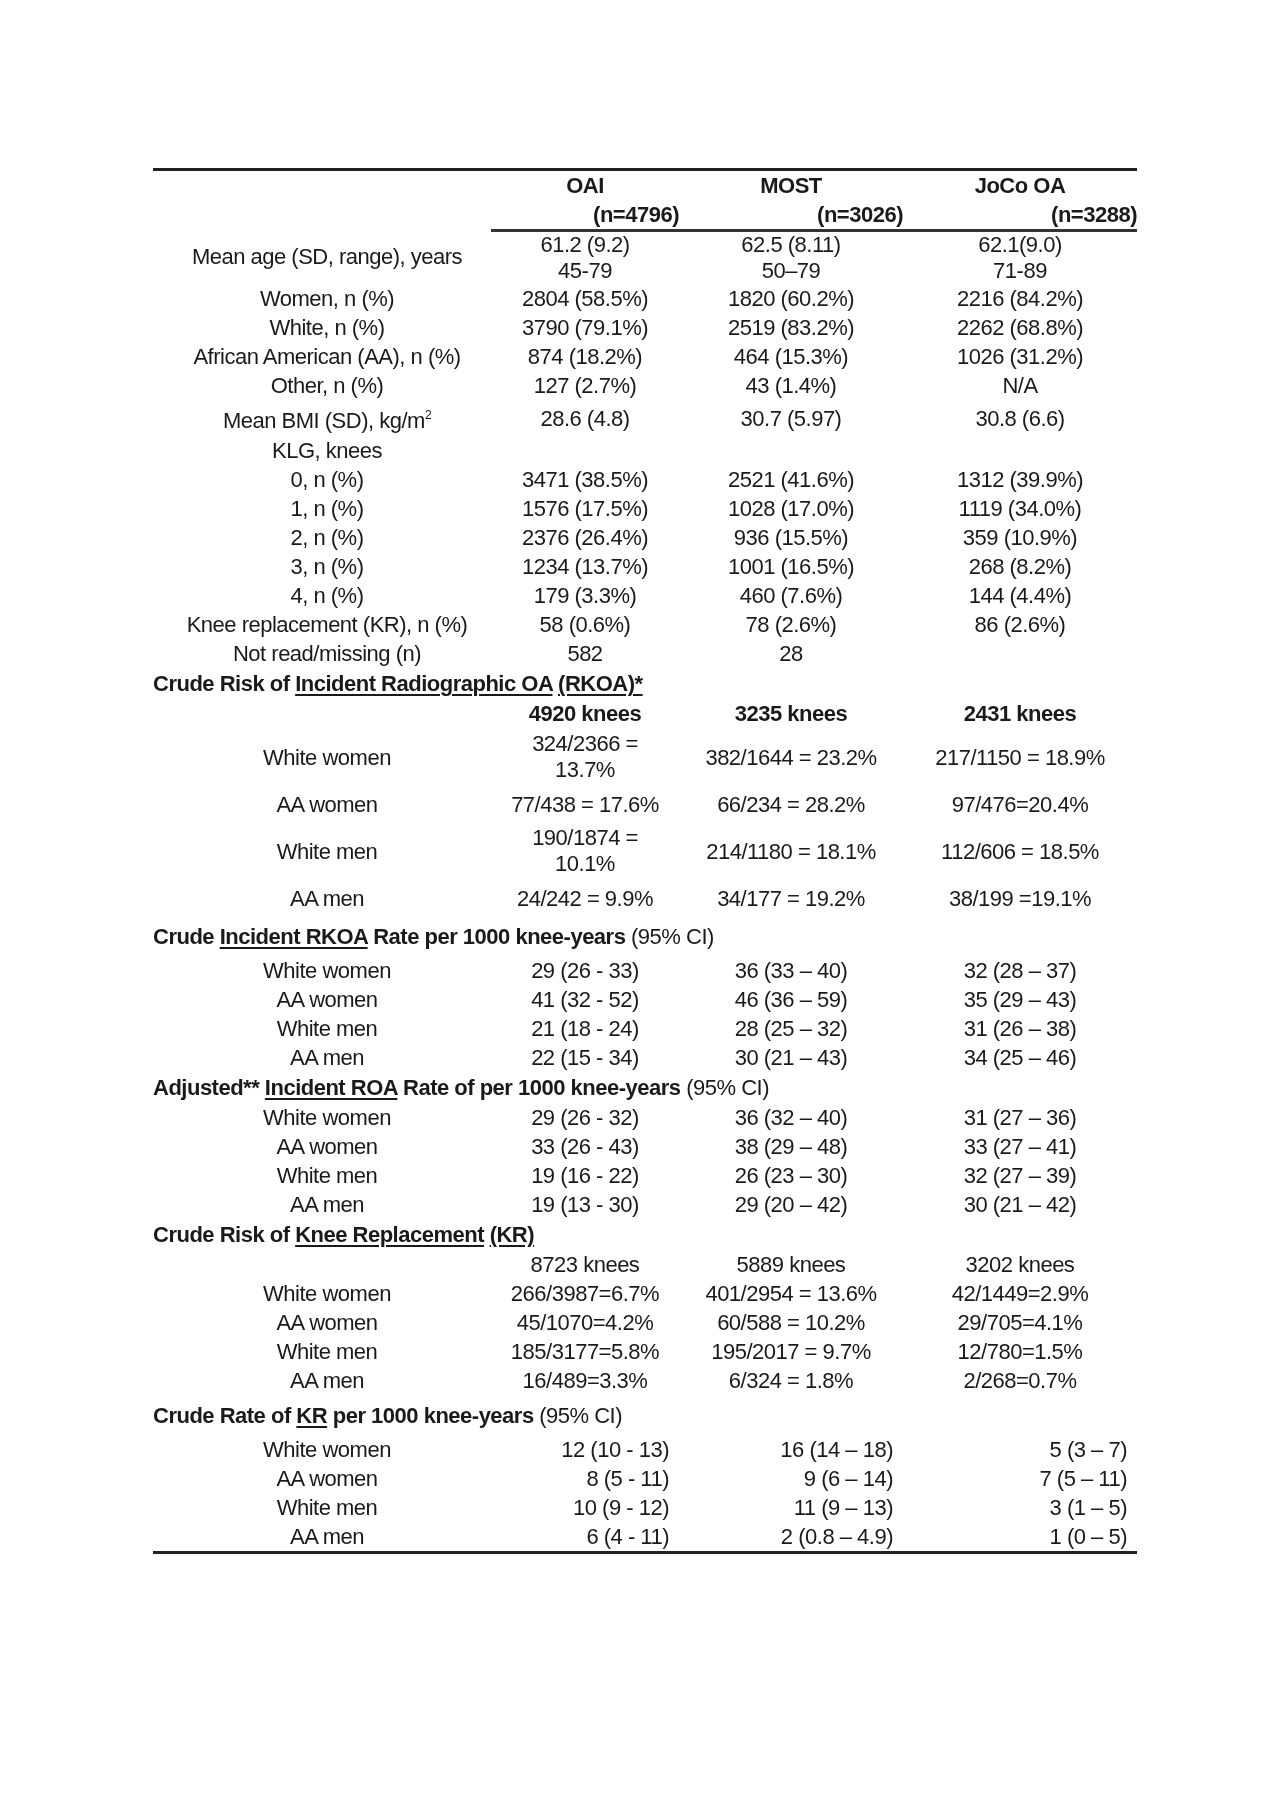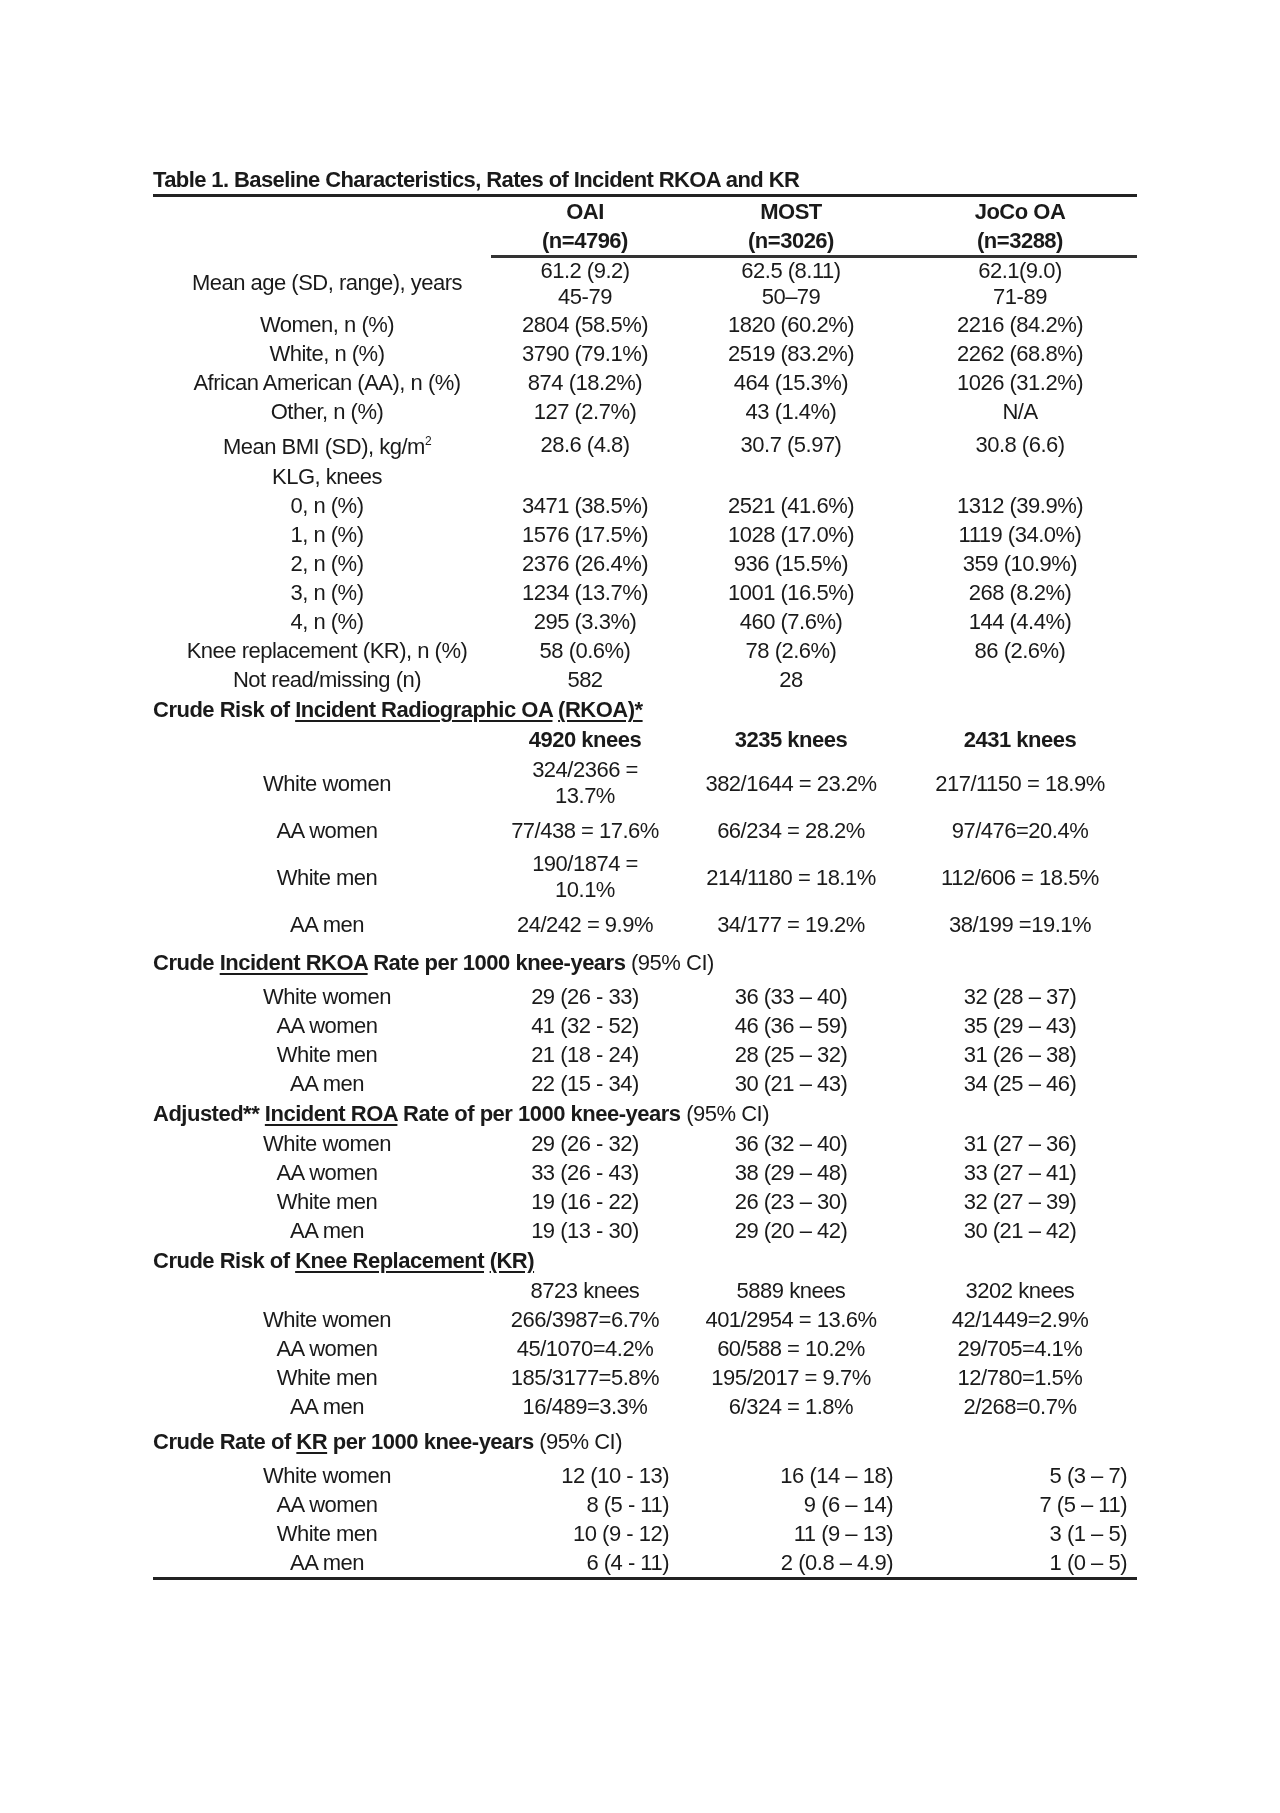--- a/index.html
+++ b/index.html
@@ -19,36 +19,35 @@
   col.c2 { width: 224px; }
   col.c3 { width: 234px; }
   td {
     font-size: 22px; letter-spacing: -0.5px; padding: 0; line-height: 29px;
     white-space: nowrap; vertical-align: middle;
   }
   td.lbl { padding-left: 10px; text-align: center; }
   td.num { text-align: center; }
   td.right { text-align: right; padding-right: 10px; margin-top: 35px; }
   tr.head td { font-weight: bold; line-height: 29px; }
-  tr.head-last td.num { border-bottom: 3px solid #333; }
+  tr.head-last td.num { border-bottom: 3px solid #333; text-align: right; }
   tr.section td { text-align: left; font-weight: bold; line-height: 31px; }
   tr.section .normal { font-weight: normal; }
   tr.section u { text-decoration: underline; text-decoration-thickness: 2px; text-underline-offset: 3px; }
   tr.knees td.num { font-weight: bold; }
   tr.knees.plain td.num { font-weight: normal; }
   td.wrap { white-space: normal; line-height: 26px; }
   tr.last td { border-bottom: 3px solid #222; }
   tr.sub td { line-height: 26px; }
   sup { font-size: 12px; vertical-align: 9px; }
 </style>
 </head>
 <body>
 
 <div class="page">
-  <div class="caption">Table 1. Baseline Characteristics, Rates of Incident RKOA and KR</div>
   <div class="rule-top"></div>
 
   <table>
     <colgroup>
         <col class="c0">
         <col class="c1">
         <col class="c2">
         <col class="c3">
       </colgroup>
     <tbody>
@@ -133,21 +132,21 @@
         <td class="num">359 (10.9%)</td>
       </tr>
       <tr>
         <td class="lbl">3, n (%)</td>
         <td class="num">1234 (13.7%)</td>
         <td class="num">1001 (16.5%)</td>
         <td class="num">268 (8.2%)</td>
       </tr>
       <tr>
         <td class="lbl">4, n (%)</td>
-        <td class="num">295 (3.3%)</td>
+        <td class="num">179 (3.3%)</td>
         <td class="num">460 (7.6%)</td>
         <td class="num">144 (4.4%)</td>
       </tr>
       <tr>
         <td class="lbl">Knee replacement (KR), n (%)</td>
         <td class="num">58 (0.6%)</td>
         <td class="num">78 (2.6%)</td>
         <td class="num">86 (2.6%)</td>
       </tr>
       <tr>

